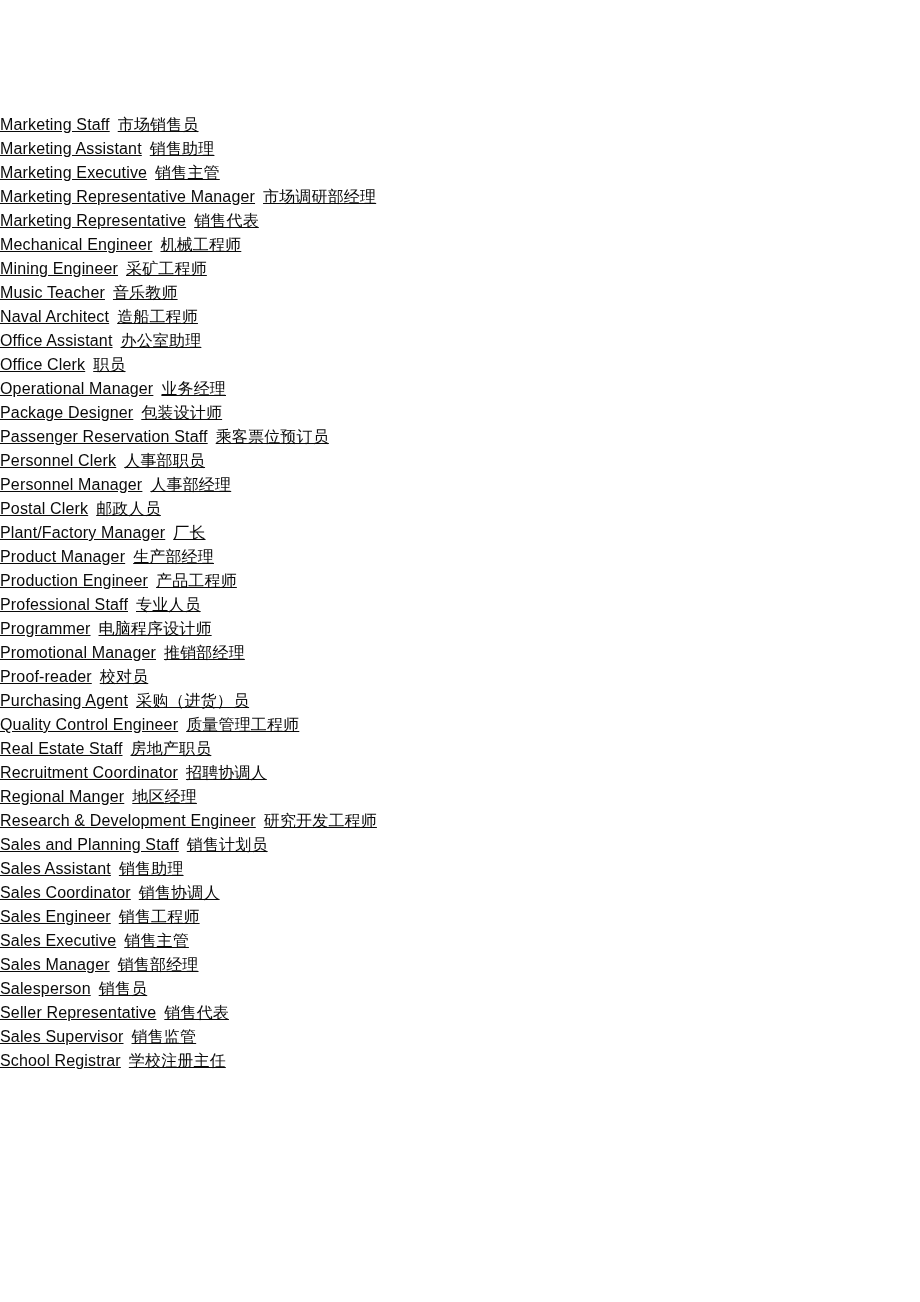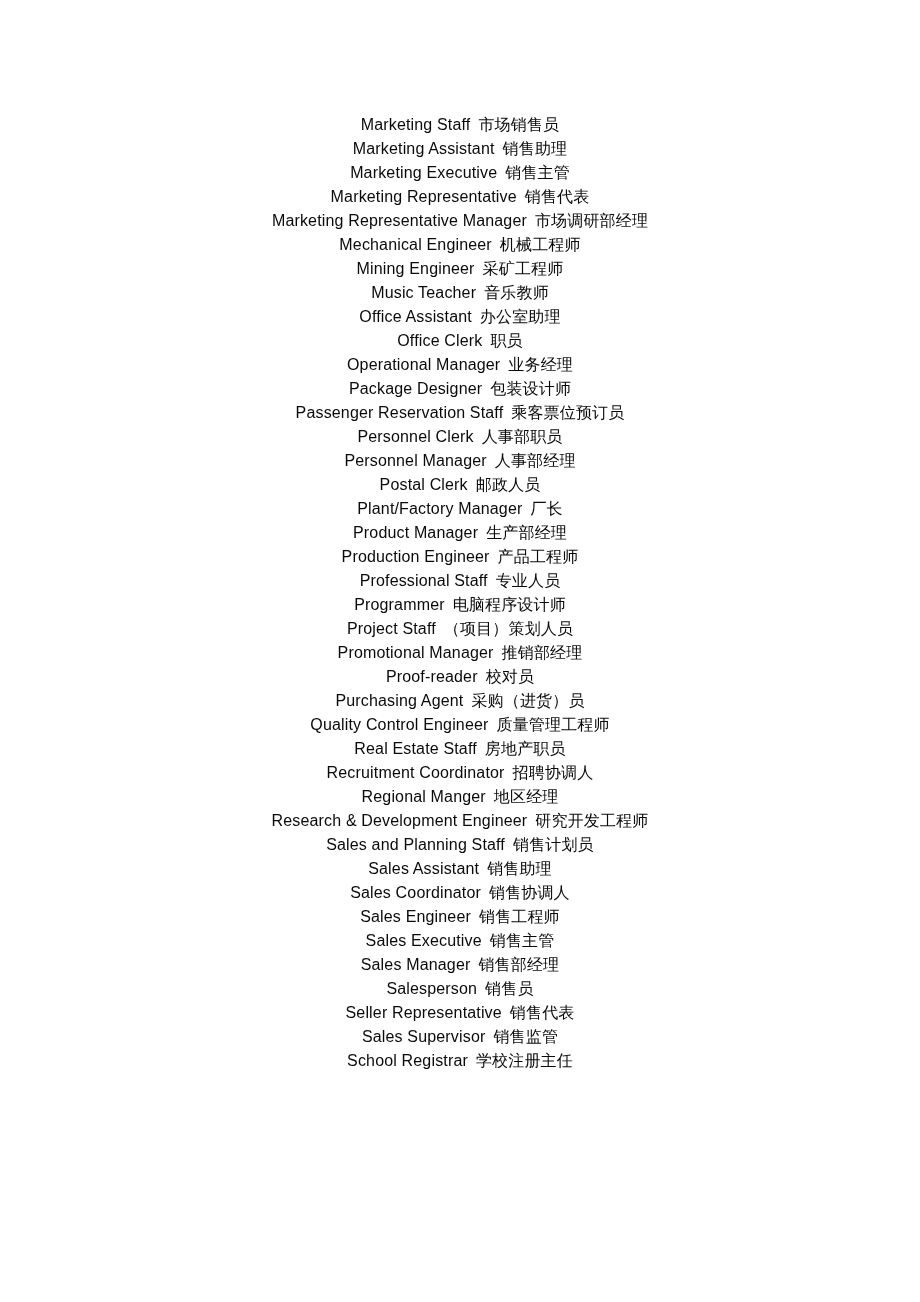--- a/index.html
+++ b/index.html
@@ -25,65 +25,65 @@
   .glossary-list {
     display: block;
     width: 100%;
     margin: 0;
     padding: 0;
     list-style: none;
   }
   .entry-line {
     display: block;
     width: 100%;
-    text-align: center;
     font-size: 16px;
     line-height: 24px;
     white-space: nowrap;
     letter-spacing: 0.01em;
     font-weight: 400;
+    text-decoration: underline;
   }
   .term-en {
     font-family: "Liberation Sans", "DejaVu Sans", sans-serif;
   }
   .term-sep {
     display: inline-block;
     width: 8px;
   }
   .term-zh {
     font-family: "DejaVu Sans", "Liberation Sans", sans-serif;
   }
 </style>
 </head>
 <body>
 
 <div class="page">
   <div class="glossary-list" id="glossary-list">
       <div class="entry-line"><span class="term-en">Marketing Staff</span><span class="term-sep"></span><span class="term-zh">市场销售员</span></div>
       <div class="entry-line"><span class="term-en">Marketing Assistant</span><span class="term-sep"></span><span class="term-zh">销售助理</span></div>
       <div class="entry-line"><span class="term-en">Marketing Executive</span><span class="term-sep"></span><span class="term-zh">销售主管</span></div>
+      <div class="entry-line"><span class="term-en">Marketing Representative Manager</span><span class="term-sep"></span><span class="term-zh">市场调研部经理</span></div>
       <div class="entry-line"><span class="term-en">Marketing Representative</span><span class="term-sep"></span><span class="term-zh">销售代表</span></div>
-      <div class="entry-line"><span class="term-en">Marketing Representative Manager</span><span class="term-sep"></span><span class="term-zh">市场调研部经理</span></div>
       <div class="entry-line"><span class="term-en">Mechanical Engineer</span><span class="term-sep"></span><span class="term-zh">机械工程师</span></div>
       <div class="entry-line"><span class="term-en">Mining Engineer</span><span class="term-sep"></span><span class="term-zh">采矿工程师</span></div>
       <div class="entry-line"><span class="term-en">Music Teacher</span><span class="term-sep"></span><span class="term-zh">音乐教师</span></div>
+      <div class="entry-line"><span class="term-en">Naval Architect</span><span class="term-sep"></span><span class="term-zh">造船工程师</span></div>
       <div class="entry-line"><span class="term-en">Office Assistant</span><span class="term-sep"></span><span class="term-zh">办公室助理</span></div>
       <div class="entry-line"><span class="term-en">Office Clerk</span><span class="term-sep"></span><span class="term-zh">职员</span></div>
       <div class="entry-line"><span class="term-en">Operational Manager</span><span class="term-sep"></span><span class="term-zh">业务经理</span></div>
       <div class="entry-line"><span class="term-en">Package Designer</span><span class="term-sep"></span><span class="term-zh">包装设计师</span></div>
       <div class="entry-line"><span class="term-en">Passenger Reservation Staff</span><span class="term-sep"></span><span class="term-zh">乘客票位预订员</span></div>
       <div class="entry-line"><span class="term-en">Personnel Clerk</span><span class="term-sep"></span><span class="term-zh">人事部职员</span></div>
       <div class="entry-line"><span class="term-en">Personnel Manager</span><span class="term-sep"></span><span class="term-zh">人事部经理</span></div>
       <div class="entry-line"><span class="term-en">Postal Clerk</span><span class="term-sep"></span><span class="term-zh">邮政人员</span></div>
       <div class="entry-line"><span class="term-en">Plant/Factory Manager</span><span class="term-sep"></span><span class="term-zh">厂长</span></div>
       <div class="entry-line"><span class="term-en">Product Manager</span><span class="term-sep"></span><span class="term-zh">生产部经理</span></div>
       <div class="entry-line"><span class="term-en">Production Engineer</span><span class="term-sep"></span><span class="term-zh">产品工程师</span></div>
       <div class="entry-line"><span class="term-en">Professional Staff</span><span class="term-sep"></span><span class="term-zh">专业人员</span></div>
       <div class="entry-line"><span class="term-en">Programmer</span><span class="term-sep"></span><span class="term-zh">电脑程序设计师</span></div>
-      <div class="entry-line"><span class="term-en">Project Staff</span><span class="term-sep"></span><span class="term-zh">（项目）策划人员</span></div>
       <div class="entry-line"><span class="term-en">Promotional Manager</span><span class="term-sep"></span><span class="term-zh">推销部经理</span></div>
       <div class="entry-line"><span class="term-en">Proof-reader</span><span class="term-sep"></span><span class="term-zh">校对员</span></div>
       <div class="entry-line"><span class="term-en">Purchasing Agent</span><span class="term-sep"></span><span class="term-zh">采购（进货）员</span></div>
       <div class="entry-line"><span class="term-en">Quality Control Engineer</span><span class="term-sep"></span><span class="term-zh">质量管理工程师</span></div>
       <div class="entry-line"><span class="term-en">Real Estate Staff</span><span class="term-sep"></span><span class="term-zh">房地产职员</span></div>
       <div class="entry-line"><span class="term-en">Recruitment Coordinator</span><span class="term-sep"></span><span class="term-zh">招聘协调人</span></div>
       <div class="entry-line"><span class="term-en">Regional Manger</span><span class="term-sep"></span><span class="term-zh">地区经理</span></div>
       <div class="entry-line"><span class="term-en">Research &amp; Development Engineer</span><span class="term-sep"></span><span class="term-zh">研究开发工程师</span></div>
       <div class="entry-line"><span class="term-en">Sales and Planning Staff</span><span class="term-sep"></span><span class="term-zh">销售计划员</span></div>
       <div class="entry-line"><span class="term-en">Sales Assistant</span><span class="term-sep"></span><span class="term-zh">销售助理</span></div>

